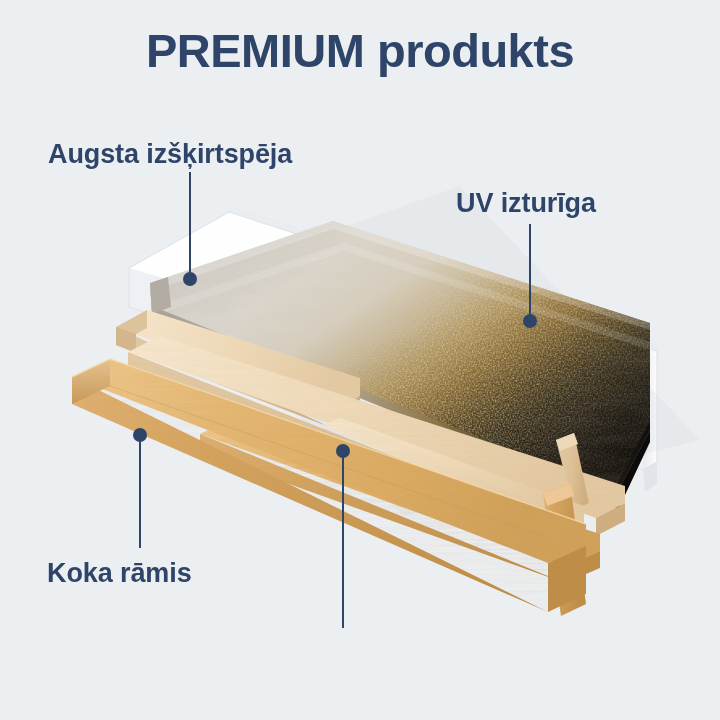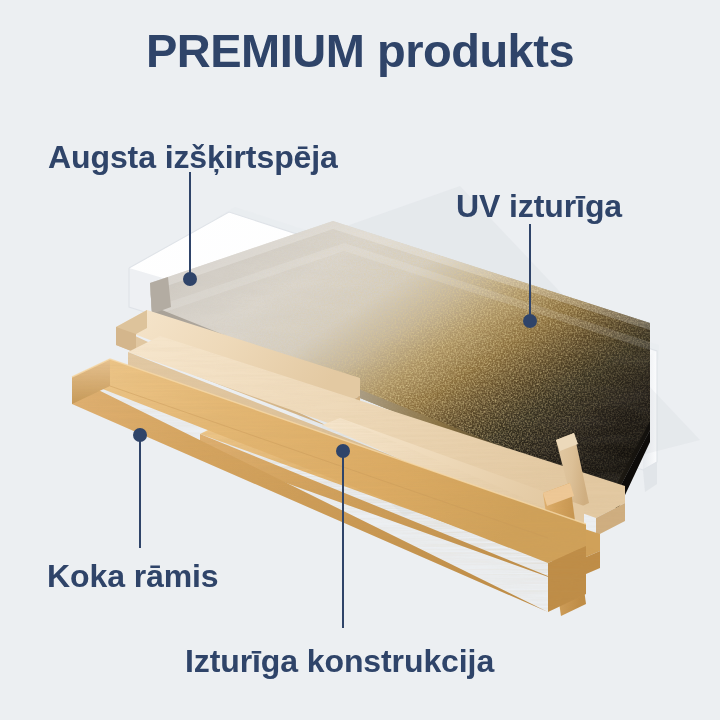--- a/index.html
+++ b/index.html
@@ -34,21 +34,21 @@
     width: 720px;
     text-align: center;
     font-size: 47px;
     font-weight: bold;
     letter-spacing: -0.5px;
     color: #2f4469;
     white-space: nowrap;
   }
   .hl-label {
     position: absolute;
-    font-size: 32px;
+    font-size: 27px;
     font-weight: bold;
     letter-spacing: -0.1px;
     color: #2f4469;
     white-space: nowrap;
   }
   .lbl-resolution { left: 48px;  top: 139px; }
   .lbl-uv         { left: 456px; top: 188px; }
   .lbl-frame      { left: 47px;  top: 558px; }
   .lbl-construct  { left: 185px; top: 643px; }
 </style>
@@ -337,15 +337,14 @@
   </svg>
 
   <div class="hl-title">PREMIUM produkts</div>
 
   <div class="hl-label lbl-resolution">Augsta izšķirtspēja</div>
 
   <div class="hl-label lbl-frame">Koka rāmis</div>
 
   <div class="hl-label lbl-uv">UV izturīga</div>
 
-  <div class="hl-label lbl-construct">Izturīga konstrukcija</div>
 
 </div>
 
 </body></html>

